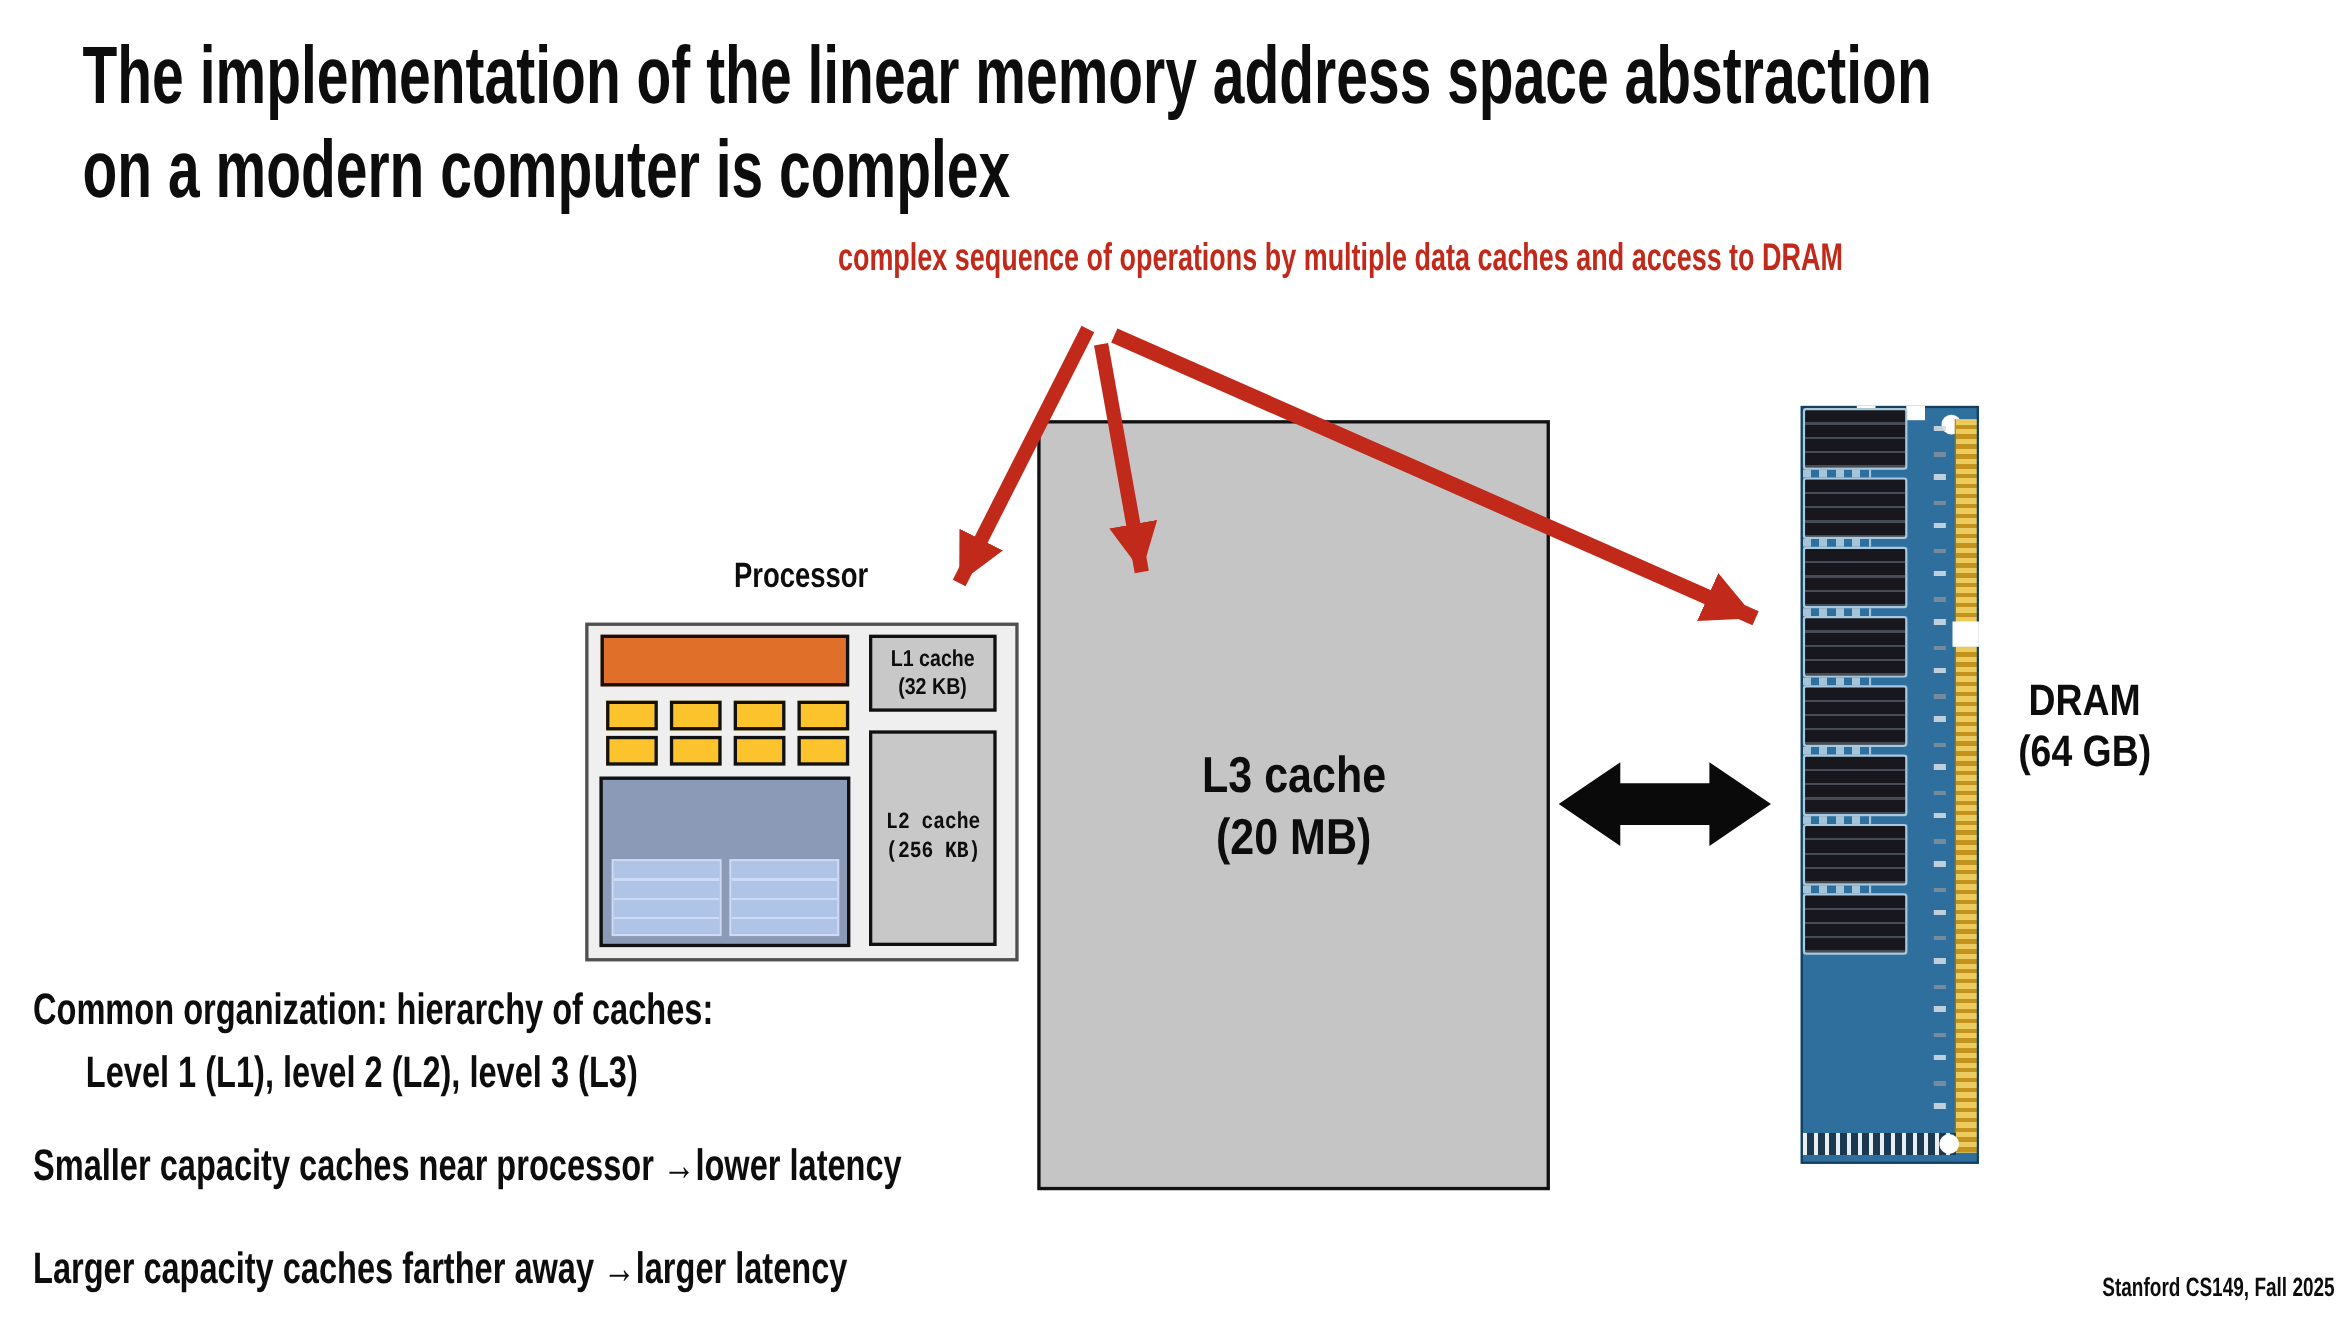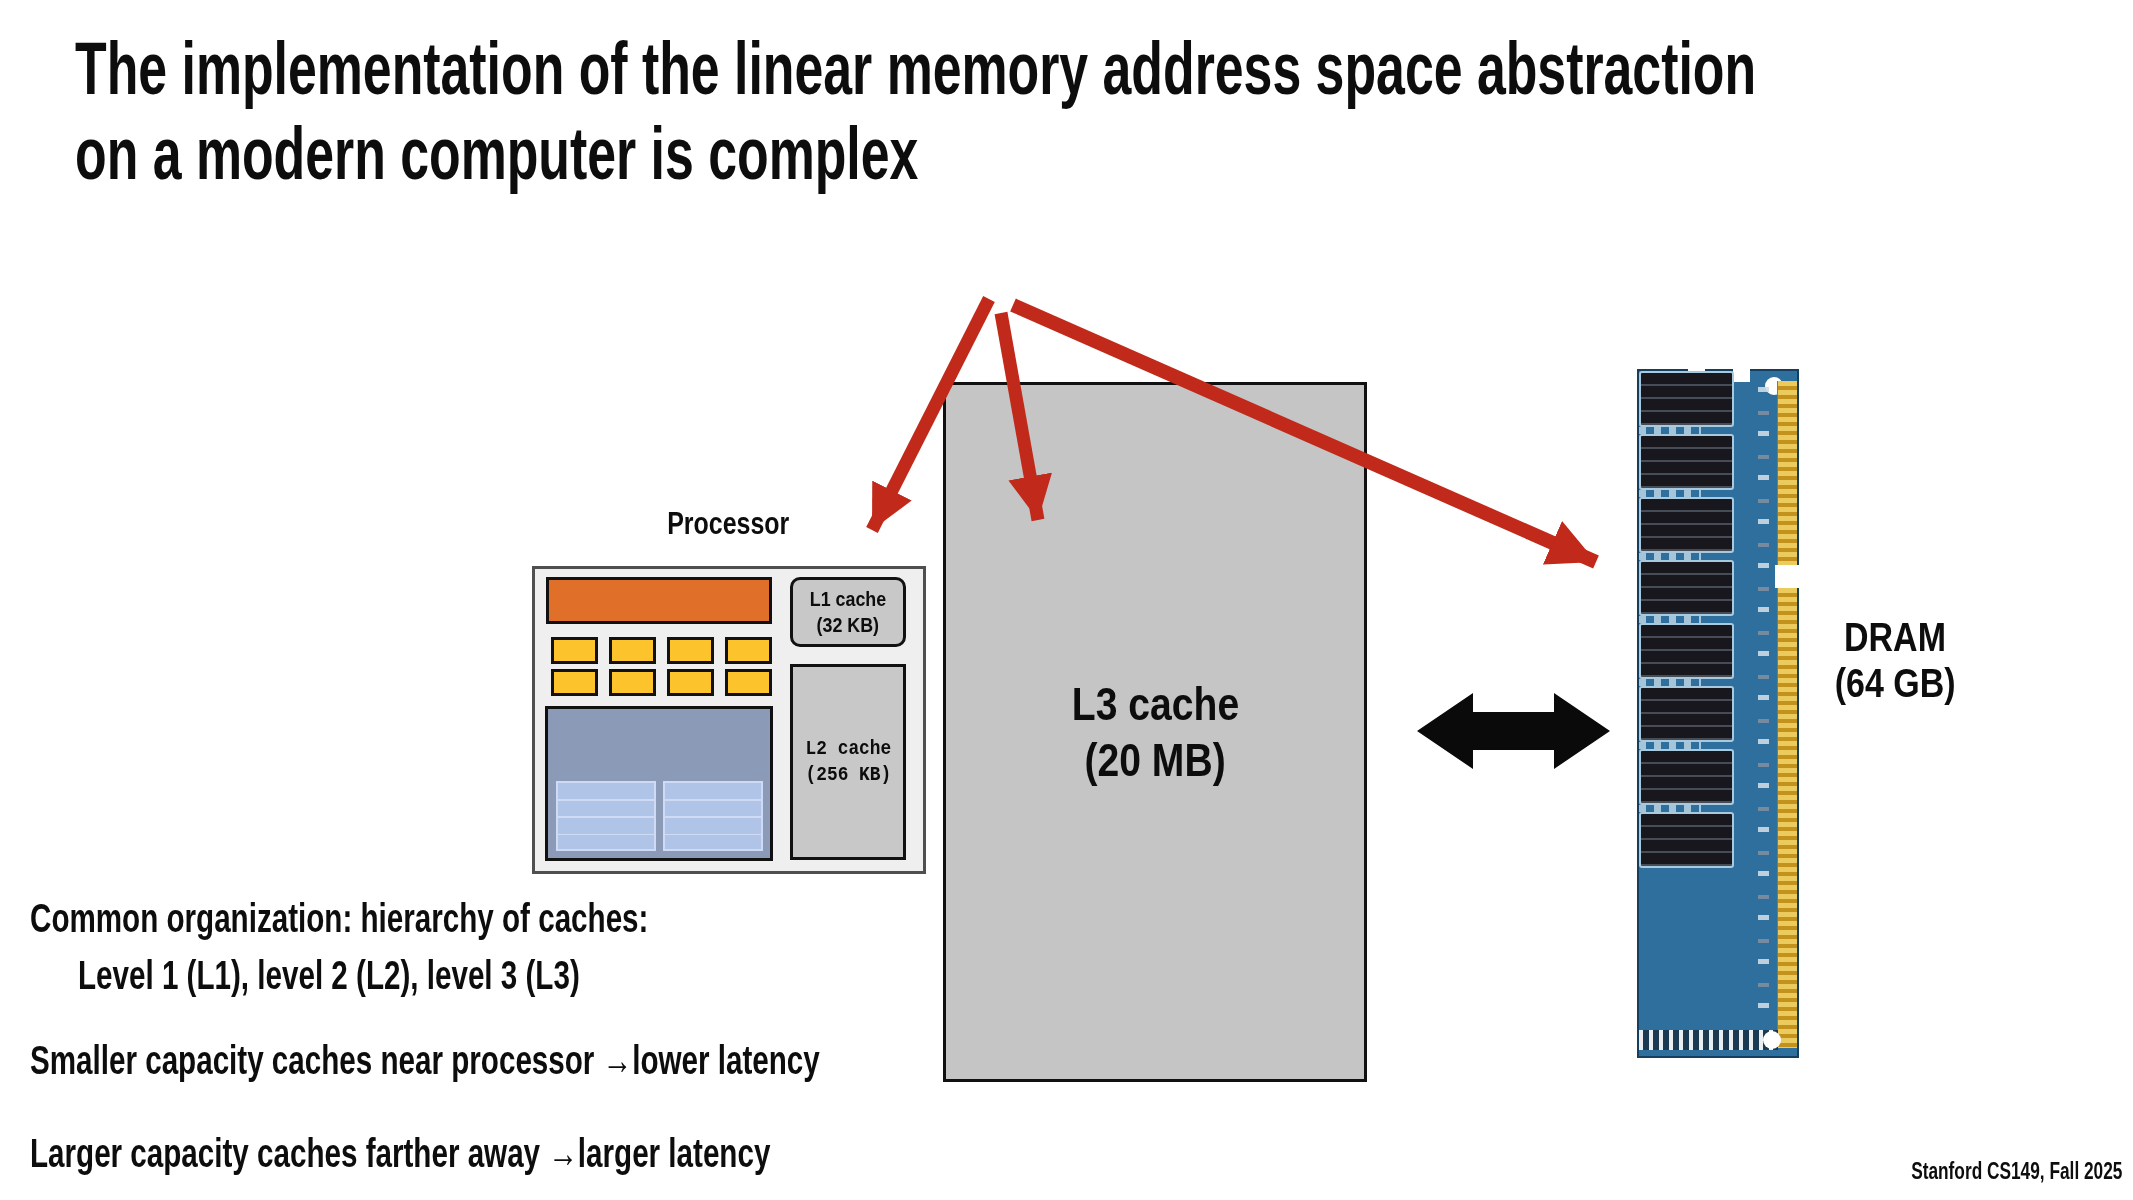--- a/index.html
+++ b/index.html
@@ -31,25 +31,25 @@
   .processor-box .inner{position:absolute;box-sizing:border-box;}
   .exec-bar{left:11px;top:8px;width:226px;height:47px;background:#e06f2a;border:3px solid #111;}
   .core{width:47px;height:27px;background:#fdc32d;border:3px solid #111;position:absolute;box-sizing:border-box;}
   .regfile{left:10px;top:137px;width:228px;height:155px;background:#8b9ab6;border:3px solid #111;}
   .simd-table{position:absolute;top:72px;width:100px;height:70px;box-sizing:border-box;
       border:2px solid #cfdbf4;
       background:repeating-linear-gradient(180deg,#b0c4e7 0 15.5px,#cfdbf4 15.5px 17.5px);}
   .cachebox{left:255px;width:116px;background:#c8c8c8;border:3px solid #111;
       display:flex;flex-direction:column;align-items:center;justify-content:center;text-align:center;}
   .cachebox .cline{display:block;height:26px;line-height:26px;font-size:21px;}
-  .l1box{top:8px;height:70px;border-radius:10px;}
+  .l1box{top:8px;height:70px;}
   .l2box{top:95px;height:196px;font-family:Liberation Mono, monospace;}
 
   
-  .l3-box{left:943px;top:382px;width:424px;height:700px;background:#c5c5c5;border:3px solid #111;
+  .l3-box{left:943px;top:382px;width:466px;height:700px;background:#c5c5c5;border:3px solid #111;
       box-sizing:border-box;display:flex;flex-direction:column;align-items:center;justify-content:center;text-align:center;}
   .l3-box .l3line{display:block;height:56px;line-height:56px;font-size:46px;}
 
   
   .dram-stick{left:1637px;top:369px;width:162px;height:689px;background:#2e6f9d;
       border:2px solid #163f5e;box-sizing:border-box;}
   .dram-stick>div{position:absolute;}
   .gold-pins{right:0;top:10px;bottom:8px;width:19px;border-left:1px solid #9a7a12;
       background:repeating-linear-gradient(180deg,#eccb5e 0 5px,#c3921c 5px 9px);}
   .gold-notch{right:-2px;top:194px;width:24px;height:23px;background:#fff;}
@@ -84,20 +84,21 @@
 </style>
 </head>
 <body>
 
 <h1 class="abs title" style="margin:0;font-size:74px;">
   <span class="line"><span class="cond from-left sx70">The implementation of the linear memory address space abstraction</span></span>
   <span class="line"><span class="cond from-left sx70">on a modern computer is complex</span></span>
 </h1>
 
 <div class="abs subtitle">
+  <span class="line"><span class="cond from-center sx70">complex sequence of operations by multiple data caches and access to DRAM</span></span>
 </div>
 
 <div class="abs processor-label">
   <span class="cond from-center sx78">Processor</span>
 </div>
 
 <div class="abs processor-box">
   <div class="inner exec-bar"></div>
   <div>
       <div class="core" style="left: 16px; top: 68px;"></div>

